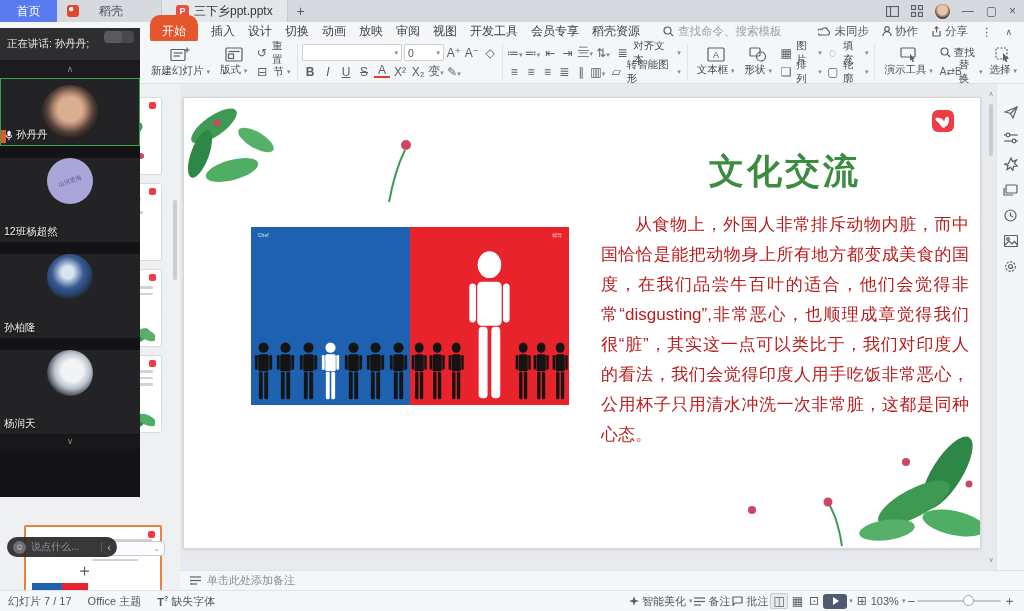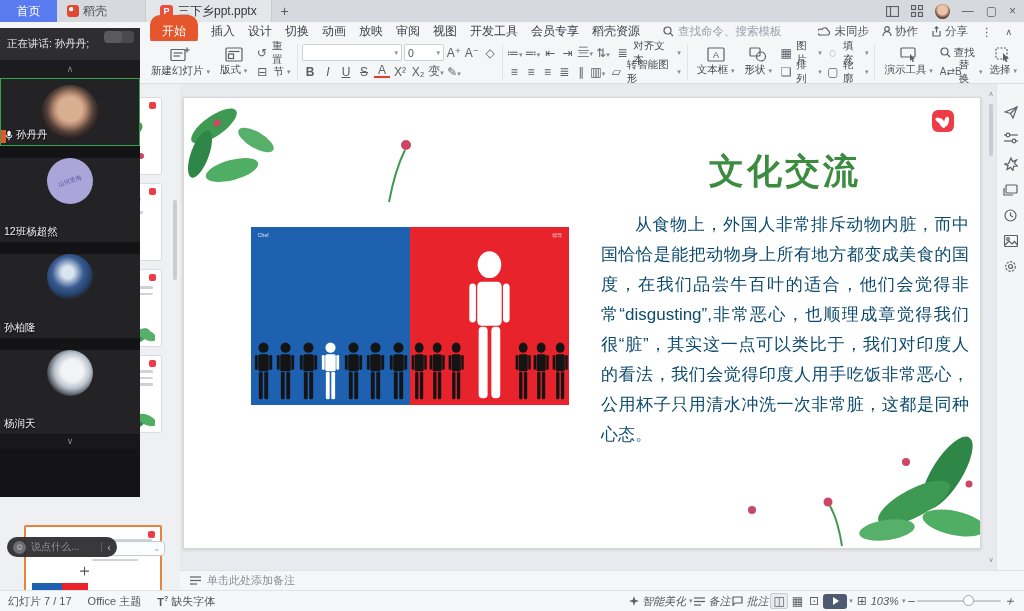--- a/index.html
+++ b/index.html
@@ -3,21 +3,21 @@
 <meta charset="utf-8">
 <style>
   * { margin:0; padding:0; box-sizing:border-box; }
   html,body { width:1024px; height:611px; overflow:hidden; }
   body { font-family:"Liberation Sans","DejaVu Sans",sans-serif; background:#e8eaed; position:relative; }
   #app { position:absolute; inset:0; background:#e8eaed; }
 
   
   .titlebar{position:absolute;top:0;left:0;right:0;height:22px;background:#d6d9dd;display:flex;align-items:stretch;}
   .tab-home{width:57px;background:#5a7bf0;color:#fff;font-size:12px;display:flex;align-items:center;justify-content:center;}
-  .tab-docer{display:flex;align-items:center;gap:4px;padding:0 10px;font-size:12px;color:#4a4e54;}
+  .tab-docer{display:flex;align-items:center;gap:20px;padding:0 10px;font-size:12px;color:#4a4e54;}
   .docer-ic{width:12px;height:12px;border-radius:3px;background:radial-gradient(circle at 35% 35%,#fff 0 18%,#e0492f 22%);}
   .doc-tab{display:flex;align-items:center;gap:5px;padding:0 14px;font-size:12px;color:#33363b;background:#e4e7ea;border-left:1px solid #c7cace;border-right:1px solid #c7cace;margin-left:28px;}
   .ppt-ic{width:13px;height:13px;border-radius:3px;background:#e94f3c;color:#fff;font-size:9px;font-weight:bold;display:flex;align-items:center;justify-content:center;}
   .newtab{width:26px;display:flex;align-items:center;justify-content:center;color:#5a5e64;font-size:14px;}
   .tb-right{margin-left:auto;display:flex;align-items:center;gap:12px;padding-right:8px;color:#5a5e64;}
   .winbtn{font-size:12px;line-height:1;color:#5a5e64;}
   .avatar-sm{width:15px;height:15px;border-radius:50%;background:radial-gradient(circle at 50% 40%,#e9c4a9 0 40%,#7c5a48 62%,#3a2e28 75%);}
 
   
   .ribbonrow{position:absolute;top:22px;left:0;right:0;height:19px;background:#f4f6f8;display:flex;align-items:center;padding-left:150px;gap:13px;font-size:12px;color:#3c4046;}
@@ -52,41 +52,41 @@
   .mi .mb{width:30px;background:#1d61b0;position:relative;}
   .mi .mr{width:26px;background:#e8232b;position:relative;}
   .mi .mb::after,.mi .mr::after{content:"";position:absolute;left:2px;right:2px;bottom:2px;height:11px;background:repeating-linear-gradient(90deg,#101010 0 2px,transparent 2px 5px);}
   .mi .mr::before{content:"";position:absolute;left:10px;bottom:3px;width:6px;height:20px;background:#fff;}
   .plus-box{position:absolute;left:55px;bottom:34px;width:110px;height:15px;border:1px solid #c6cad0;border-radius:4px;background:#fbfcfd;color:#9aa0a7;font-size:8px;text-align:right;padding-right:4px;line-height:13px;}
   .panel-plus{position:absolute;left:76px;bottom:8px;font-size:17px;color:#55585d;}
 
   .canvas{position:absolute;top:84px;left:180px;right:28px;bottom:41px;background:#e8eaed;z-index:1;}
   .slide{position:absolute;left:3px;top:13px;width:798px;height:452px;background:#fff;border:1px solid #d5d8db;box-shadow:0 1px 3px rgba(0,0,0,.12);overflow:hidden;}
   .slide-title{position:absolute;left:417px;top:50px;width:368px;text-align:center;font-size:35px;font-weight:bold;letter-spacing:3px;color:#3c8c40;}
-  .slide-body{position:absolute;left:417px;top:112px;width:368px;font-size:17px;line-height:30px;color:#0c4a6e;text-align:justify;text-indent:2em;}
+  .slide-body{position:absolute;left:417px;top:112px;width:368px;font-size:17px;line-height:30px;color:#b91c1c;text-align:justify;text-indent:2em;}
   .slide-logo{position:absolute;right:26px;top:12px;}
   .infographic{position:absolute;left:67px;top:129px;width:318px;height:178px;display:flex;}
   .half{position:relative;width:50%;height:100%;}
   .half-label{position:absolute;top:5px;font-size:5px;color:rgba(255,255,255,.85);}
   .half-label.l{left:7px;} .half-label.r{right:7px;}
   .people{position:absolute;left:0;right:0;bottom:5px;display:flex;align-items:flex-end;justify-content:space-evenly;}
 
   .vscroll{position:absolute;right:1px;top:6px;bottom:6px;width:8px;}
   .vscroll .arr{position:absolute;left:0;width:8px;font-size:7px;color:#8a8e94;text-align:center;}
   .vscroll .thumb{position:absolute;left:2px;top:14px;width:4px;height:52px;background:#c8cbd0;border-radius:2px;}
 
   .rail{position:absolute;top:84px;bottom:41px;right:0;width:28px;background:#f4f5f7;border-left:1px solid #e2e4e8;display:flex;flex-direction:column;align-items:center;padding-top:22px;gap:13px;z-index:1;}
   .rail svg{display:block;}
 
   .notesbar{position:absolute;left:180px;right:0px;bottom:21px;height:20px;background:#f5f6f8;border-top:1px solid #e0e3e6;display:flex;align-items:center;gap:6px;padding-left:10px;font-size:11px;color:#8a8e94;}
 
   
   .statusbar{position:absolute;left:0;right:0;bottom:0;height:21px;background:#f6f7f8;border-top:1px solid #e0e3e6;display:flex;align-items:center;font-size:11px;color:#55585d;padding:0 8px;z-index:5;}
   .sb-left{display:flex;align-items:center;gap:16px;}
-  .sb-right{margin-left:auto;display:flex;align-items:center;gap:2px;font-style:italic;}
+  .sb-right{margin-left:auto;display:flex;align-items:center;gap:2px;}
   .sb-item{display:flex;align-items:center;gap:3px;}
   .viewbtn{font-size:12px;color:#5c6066;padding:0 2px;}
   .viewbtn.active{border:1px solid #c8cbd0;background:#e9ebee;border-radius:2px;}
   .playbtn{width:24px;height:15px;background:#4e5a70;border-radius:3px;display:flex;align-items:center;justify-content:center;}
   .playbtn .tri{width:0;height:0;border-left:6px solid #fff;border-top:4px solid transparent;border-bottom:4px solid transparent;margin-left:2px;}
   .ztrack{position:relative;width:84px;height:2px;background:#c6c9ce;border-radius:1px;}
   .zthumb{position:absolute;left:55%;top:-5px;width:11px;height:11px;border-radius:50%;background:#fff;border:1px solid #9aa0a7;}
 
   
   .meeting{position:absolute;left:0;top:28px;width:140px;height:469px;z-index:10;background:#141416;}

